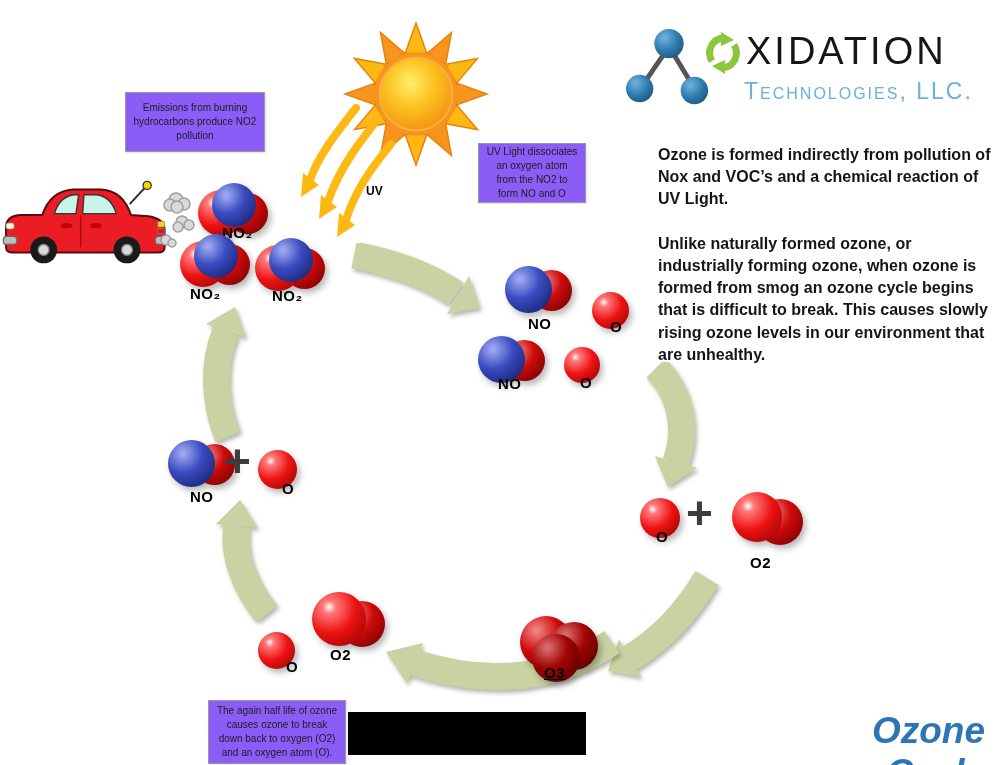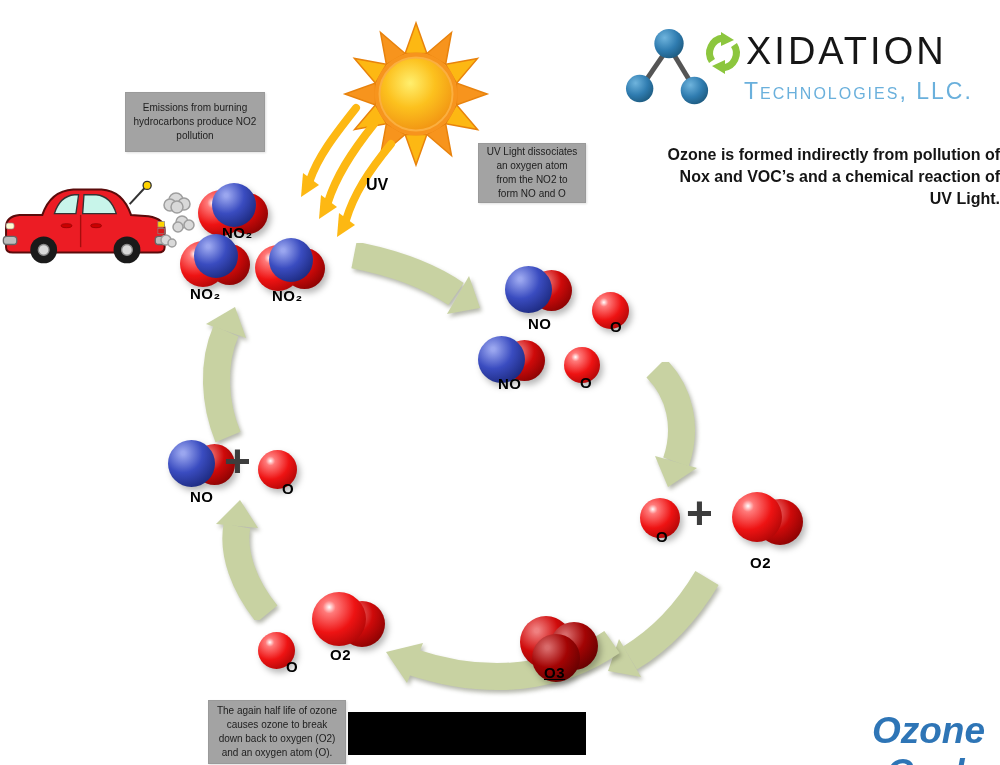--- a/index.html
+++ b/index.html
@@ -1,46 +1,46 @@
 <!DOCTYPE html>
 <html><head>
 <meta charset="utf-8">
 <style>
   html,body{margin:0;padding:0;background:#fff;font-family:"Liberation Sans",sans-serif;}
   #canvas{position:relative;width:1000px;height:765px;background:#fff;overflow:hidden;}
   .abs{position:absolute;}
   
-  .box{position:absolute;background:#a3a3a3;border:1px solid #9a9a9a;box-shadow:1px 1px 2px rgba(0,0,0,.12);
+  .box{position:absolute;background:#8b5cf6;border:1px solid #9a9a9a;box-shadow:1px 1px 2px rgba(0,0,0,.12);
        display:flex;align-items:center;justify-content:center;text-align:center;
        font-size:10px;line-height:1.4;padding:4px 7px;box-sizing:border-box;color:#1d1d1d;}
   
   .sph{position:absolute;border-radius:50%;}
   .sph.red {background:radial-gradient(circle at 32% 28%, #ffffff 0%, #ff7a7a 12%, #ee1313 48%, #940101 96%);}
   .sph.red2{background:radial-gradient(circle at 32% 28%, #f08080 4%, #cf0a0a 42%, #6e0000 96%);}
   .sph.dred{background:radial-gradient(circle at 32% 28%, #d86a6a 4%, #a30404 42%, #4a0000 96%);}
   .sph.blue{background:radial-gradient(circle at 32% 28%, #9aa6ef 4%, #3a4cc0 42%, #101b63 96%);}
   .z1{z-index:1}.z2{z-index:2}.z3{z-index:3}
   .mol{position:absolute;filter:drop-shadow(3px 4px 3px rgba(0,0,0,.28));}
   .mlabel{position:absolute;font-weight:700;font-size:15px;color:#000;letter-spacing:.5px;}
   .plus{position:absolute;font-weight:700;font-size:46px;color:#3d3d3d;line-height:1;}
   .arrow{position:absolute;filter:drop-shadow(2px 3px 2px rgba(90,95,70,.45));}
   
   #brandRow{position:absolute;left:700px;top:30px;display:flex;align-items:flex-start;}
   #brandText{font-size:38px;font-weight:500;color:#161616;letter-spacing:3px;}
   #brandSub{position:absolute;left:744px;top:78px;font-size:23px;font-variant:small-caps;
             color:#6ab0dc;letter-spacing:2px;font-weight:500;}
   
-  #introCopy{position:absolute;left:658px;top:144px;width:342px;text-align:right;
+  #introCopy{position:absolute;left:658px;top:144px;width:342px;text-align:left;
              font-size:16px;font-weight:700;color:#151515;line-height:1.38;}
   #introCopy p{margin:0 0 23px 0;}
   
   #redactBar{position:absolute;left:348px;top:712px;width:238px;height:43px;background:#000;}
   #footerTitle{position:absolute;left:765px;top:710px;width:220px;text-align:right;
                font-size:37px;font-weight:700;font-style:italic;color:#2e75b6;}
-  #uvLabel{position:absolute;left:366px;top:176px;font-weight:700;font-size:16px;color:#000;}
+  #uvLabel{position:absolute;left:366px;top:184px;font-weight:700;font-size:12px;color:#000;}
 </style>
 </head>
 <body>
 
 <div id="canvas">
 
   <svg class="abs" style="left:625px;top:25px" width="88" height="88" viewBox="0 0 90 90">
     <defs>
       <radialGradient id="lb" cx="35%" cy="30%" r="80%">
         <stop offset="0%" stop-color="#6fb4dd"></stop>
@@ -60,20 +60,21 @@
       <polygon points="21,2 34,10 21,16" fill="#8cc63e"></polygon>
       <path d="M34,15 A15,15 0 0 1 23,38" fill="none" stroke="#8cc63e" stroke-width="7"></path>
       <polygon points="25,44 12,36 25,30" fill="#8cc63e"></polygon>
     </svg>
     <span id="brandText">XIDATION</span>
   </div>
   <div id="brandSub">Technologies, LLC.</div>
 
   <div id="introCopy">
     <p>Ozone is formed indirectly from pollution of Nox and VOC’s and a chemical reaction of UV Light.</p>
+    <p>Unlike naturally formed ozone, or industrially forming ozone, when ozone is formed from smog an ozone cycle begins that is difficult to break. This causes slowly rising ozone levels in our environment that are unhealthy.</p>
   </div>
 
   <svg class="abs" style="left:342px;top:20px" width="148" height="148" viewBox="0 0 150 150">
     <defs>
       <radialGradient id="sg" cx="42%" cy="35%" r="75%">
         <stop offset="0%" stop-color="#ffef6e"></stop>
           <stop offset="45%" stop-color="#fcc11e"></stop>
           <stop offset="100%" stop-color="#ef8a10"></stop>
       </radialGradient>
     </defs>

